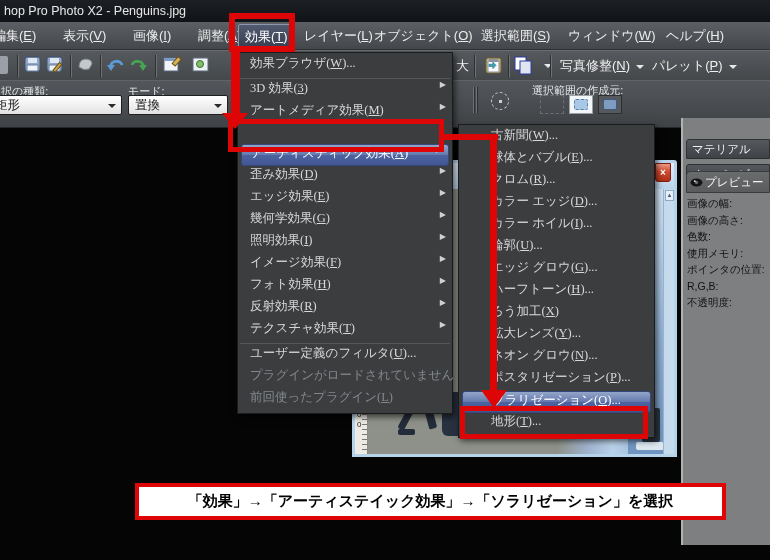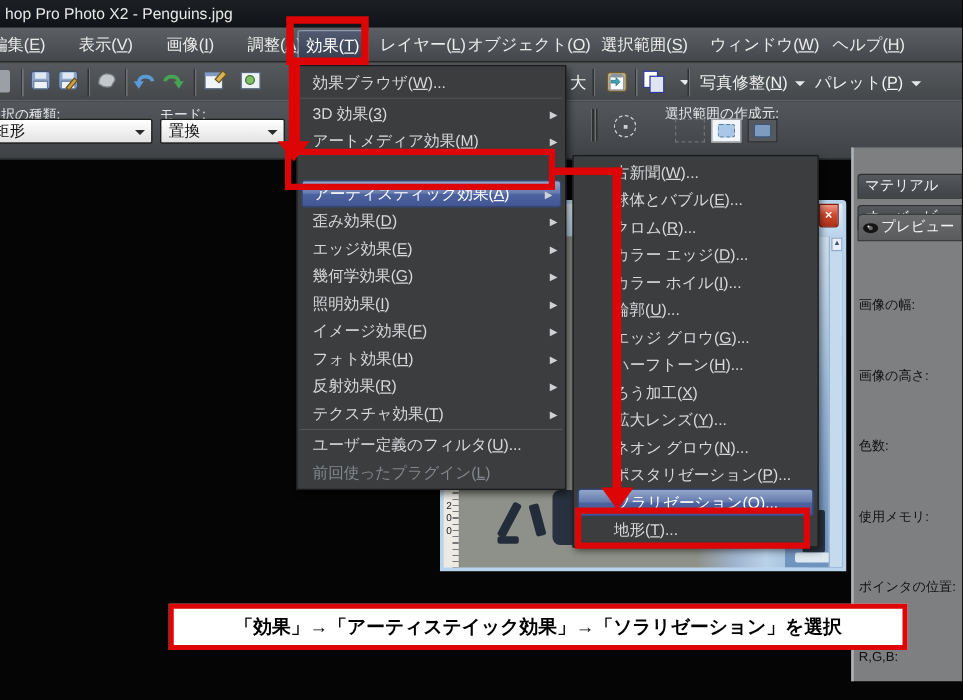--- a/index.html
+++ b/index.html
@@ -66,43 +66,43 @@
   .leg { position:absolute; background:#232c3a; border-radius:2px; }
   .scroll { position:absolute; right:0; top:0; width:11px; height:100%; background:#c6daee; border-left:1px solid #9ab4d0; }
   .scroll .up { position:absolute; top:1px; left:1px; width:9px; height:11px; background:#e6effa; border:1px solid #8ea8c6;
                 font-size:6px; color:#456; text-align:center; line-height:9px; }
 
   
   .menu { background:#3b3d3f; border:1px solid #1a1b1c; box-shadow:2px 3px 6px rgba(0,0,0,.6);
           padding:2px 0; z-index:10; }
   .menu.fx   { left:237px; top:52px;  width:216px; }
   .menu.art  { left:458px; top:124px; width:197px; }
-  .m-row { height:22px; display:flex; align-items:center; padding-left:12px; position:relative;
-           color:#d6d8da; font-size:12.5px; white-space:nowrap; }
+  .m-row { height:22px; display:flex; align-items:flex-start; padding-left:12px; position:relative;
+           color:#d6d8da; font-size:12.5px; white-space:nowrap;font-family:Liberation Serif, serif; }
   .menu.art .m-row { padding-left:32px; }
   .m-row .arr { position:absolute; right:6px; font-size:8px; color:#cfd2d5; }
   .m-row.dis { color:#83878b; }
   .m-row.hl { background:linear-gradient(#93a6c9,#657bae 48%,#4d63a0 52%,#415693);
               border:1px solid #35487c; border-radius:3px; margin:0 3px; color:#fff; }
   .menu.fx  .m-row.hl { padding-left:9px;margin-top:20px; }
   .menu.art .m-row.hl { padding-left:29px; }
   .m-sep { height:1px; background:#28292b; border-bottom:1px solid #55585b; margin:1px 2px; }
 
   
   .panel { left:681px; top:118px; width:89px; height:427px; background:#7d7f81;
            border-left:2px solid #b0b2b4; z-index:5; }
   .pbar { position:absolute; left:3px; right:0; height:20px; background:linear-gradient(#55585c,#3f4246);
           border:1px solid #2e3032; border-radius:3px 0 0 0; color:#eef0f2; font-size:11.5px;
           line-height:18px; padding-left:5px; white-space:nowrap; overflow:hidden;margin-top:17px; }
   .ptab { position:absolute; left:3px; right:0; height:22px; background:linear-gradient(#6a6c6e,#595b5d);
           border:1px solid #3a3c3e; border-radius:4px 0 0 0; color:#f2f4f6; font-size:11.5px;
           line-height:20px; padding-left:18px; white-space:nowrap; overflow:hidden; }
   .ptab svg { position:absolute; left:3px; top:6px; }
   .infolist { position:absolute; left:4px; top:79px; right:0; }
-  .info-row { height:16.5px; color:#111; font-size:10.5px; white-space:nowrap;margin-top:40px; }
+  .info-row { height:16.5px; color:#111; font-size:10.5px; white-space:nowrap; }
 
   
   .red-box { position:absolute; border:5px solid #dd0505; z-index:40; }
   .red-bar { position:absolute; background:#dd0505; z-index:40; }
   .red-tri { position:absolute; width:0; height:0; border-left:13px solid transparent;
              border-right:13px solid transparent; border-top:16px solid #dd0505; z-index:40; }
 
   
   .caption { left:135px; top:483px; width:591px; height:37px; background:#fff; border:4px solid #dd0505;
              z-index:45; display:flex; align-items:center; justify-content:center; }
@@ -306,20 +306,23 @@
       </div>
       <div class="m-row">
         <span>テクスチャ効果(<u>T</u>)</span>
         <span class="arr">▶</span>
       </div>
       <div class="m-sep"></div>
       <div class="m-row">
         <span>ユーザー定義のフィルタ(<u>U</u>)...</span>
       </div>
       <div class="m-row dis">
+        <span>プラグインがロードされていません</span>
+      </div>
+      <div class="m-row dis">
         <span>前回使ったプラグイン(<u>L</u>)</span>
       </div>
     </div>
 
   <div class="abs menu art">
       <div class="m-row">
         <span>古新聞(<u>W</u>)...</span>
       </div>
       <div class="m-row">
         <span>球体とバブル(<u>E</u>)...</span>

